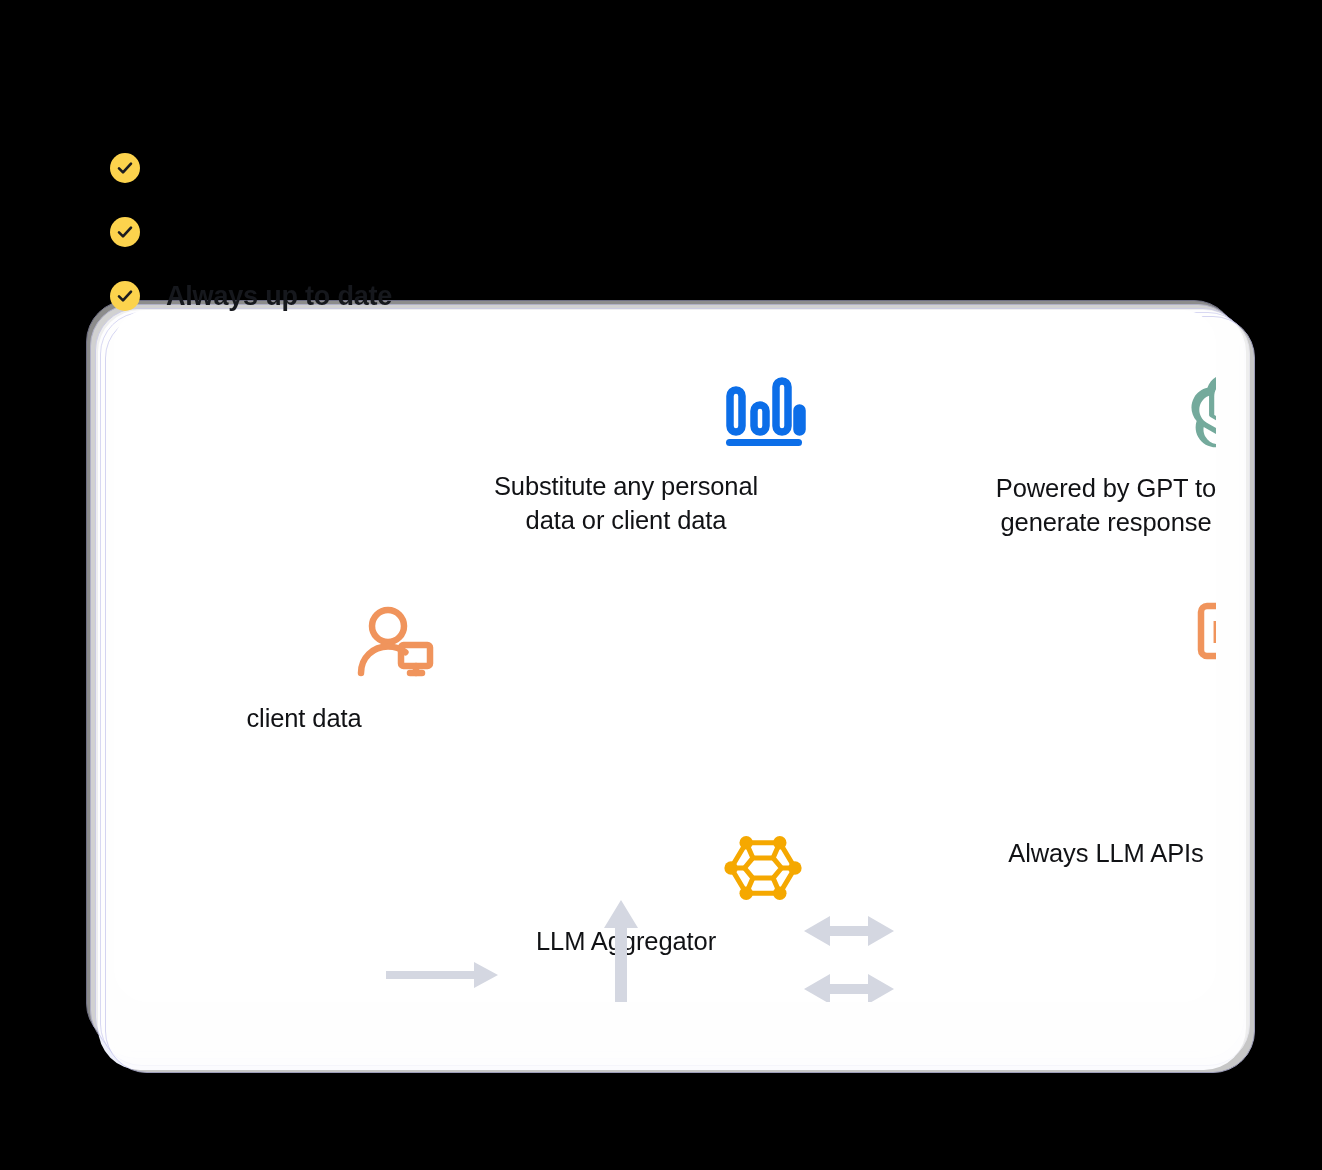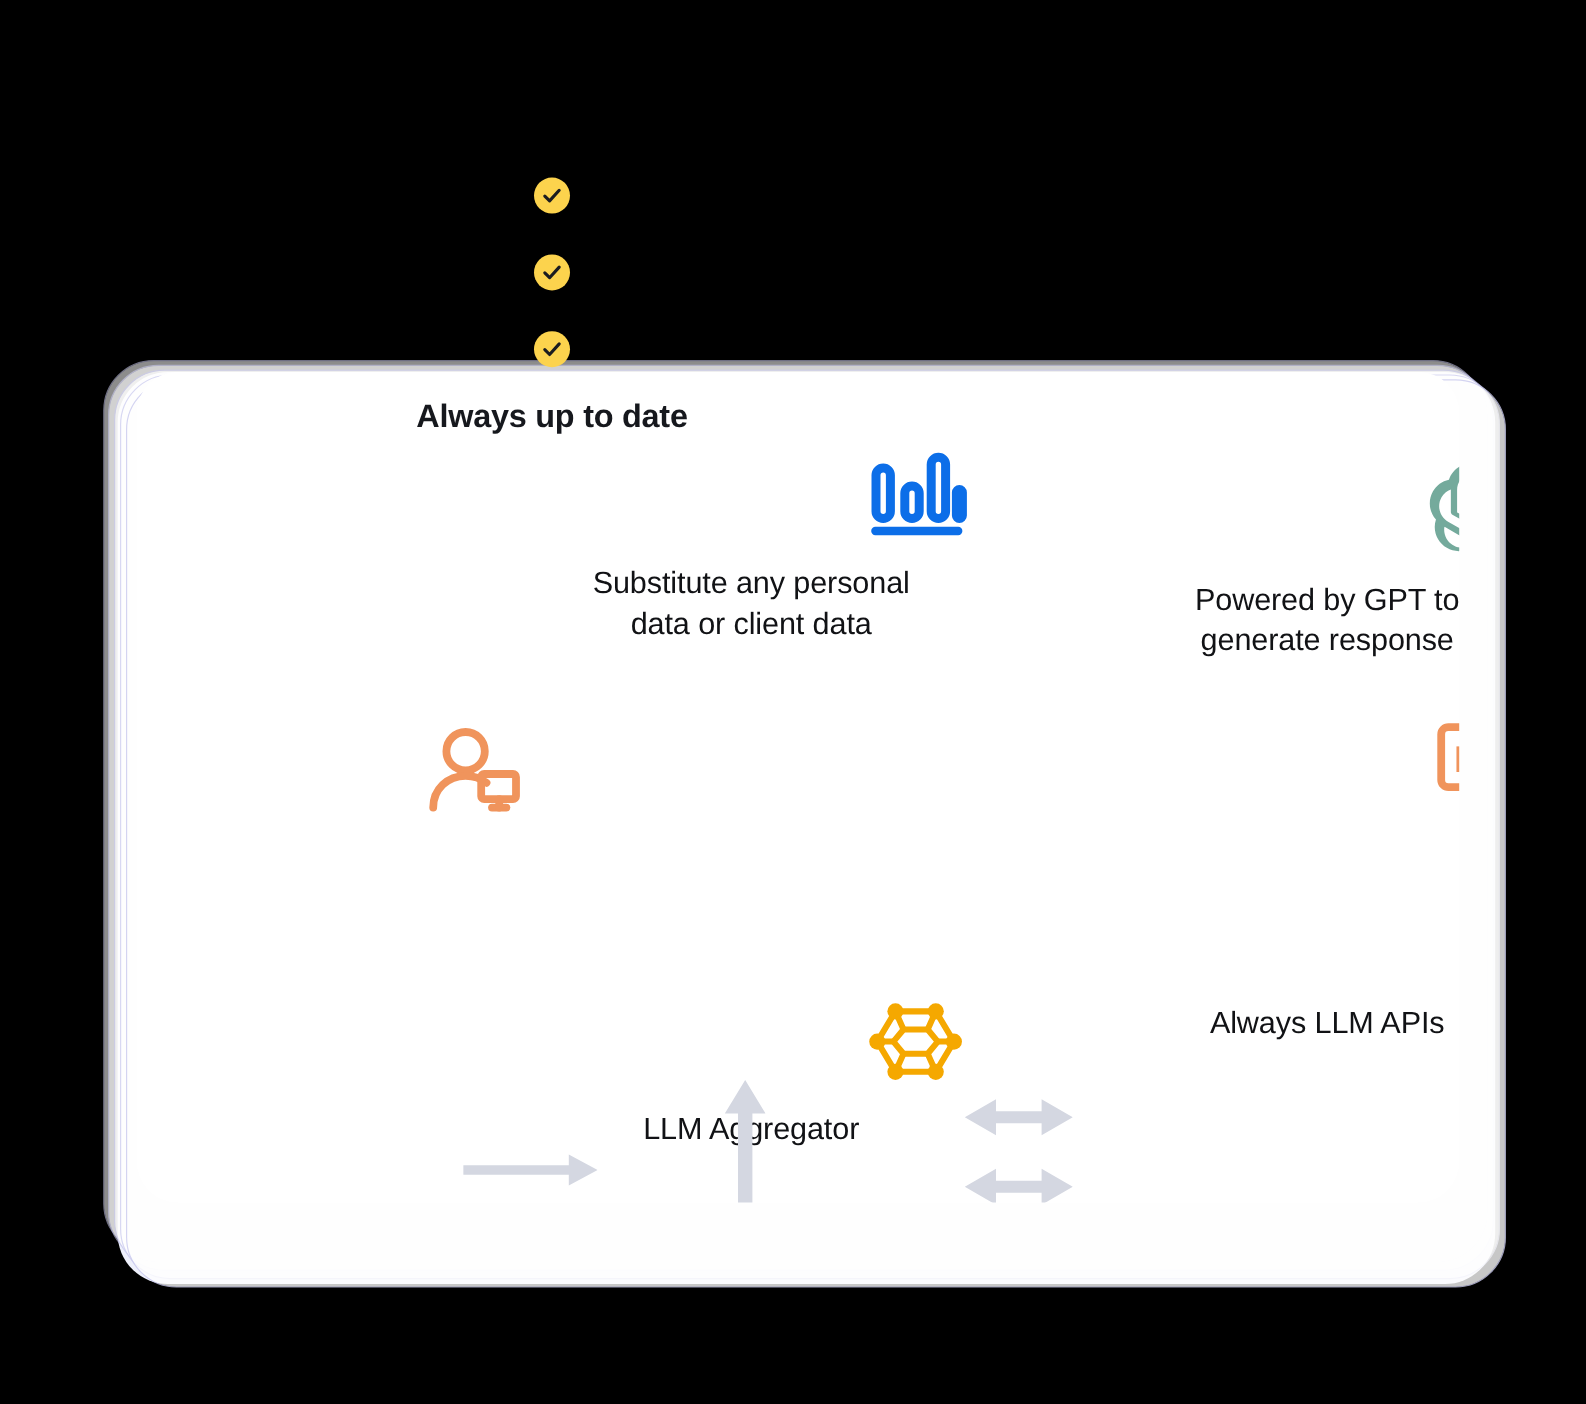--- a/index.html
+++ b/index.html
@@ -26,21 +26,20 @@
     top: 148px;
     width: 700px;
     z-index: 5;
   }
   .check-row {
     display: flex;
     align-items: center;
     gap: 26px;
     height: 40px;
     margin-bottom: 24px;
-    flex-direction: column;
   }
   .check-badge {
     width: 30px; height: 30px;
     border-radius: 50%;
     background: #FCD34D;
     flex: 0 0 30px;
     display: flex;
     align-items: center;
     justify-content: center;
   }
@@ -116,21 +115,21 @@
     font-size: 25.5px;
     line-height: 1.33;
     color: #111215;
     font-weight: 400;
     letter-spacing: -0.1px;
     white-space: pre-line;
   }
 
   
   .node-substitute { left: 332px; top: 60px;  width: 360px; }
-  .node-gpt        { left: 812px; top: 74px;  width: 360px; }
+  .node-gpt        { left: 812px; top: 62px;  width: 360px; }
   .node-client     { left: 60px;  top: 290px; width: 260px; }
   .node-lang       { left: 812px; top: 285px; width: 360px; }
   .node-llm        { left: 332px; top: 515px; width: 360px; }
   .node-api        { left: 812px; top: 513px; width: 360px; }
 
   .node-gpt, .node-lang, .node-api { width: 330px; }
   .node-gpt   { left: 827px; }
   .node-lang  { left: 827px; }
   .node-api   { left: 827px; }
 
@@ -190,20 +189,21 @@
             <svg width="78" height="76" viewBox="0 0 78 76">
               <g fill="none" stroke="#f0945c" stroke-width="6.5" stroke-linecap="round" stroke-linejoin="round">
                 <circle cx="32" cy="21" r="16"></circle>
                 <path d="M5 68c0-15.4 12-26.5 27-26.5 6.8 0 12.9 2.2 17.4 5.8"></path>
                 <rect x="45" y="40" width="29" height="21" rx="2.5"></rect>
                 <path d="M54 68h12"></path>
                 <path d="M60 61v7"></path>
               </g>
             </svg>
           </div>
+          <div class="node-label">client data</div>
         </div>
 
         <div class="node node-lang">
           <div class="icon-wrap">
             <svg width="74" height="76" viewBox="0 0 74 76">
               <g fill="none" stroke="#f0945c" stroke-width="6.5" stroke-linejoin="round" stroke-linecap="round">
                 <path d="M10 6h54a6 6 0 0 1 6 6v38a6 6 0 0 1-6 6H46l-9 13-9-13H10a6 6 0 0 1-6-6V12a6 6 0 0 1 6-6z"></path>
               </g>
               <text x="37" y="43" text-anchor="middle" font-family="'Liberation Sans', sans-serif" font-size="31" font-weight="700" fill="#f0945c">Ian</text>
             </svg>

